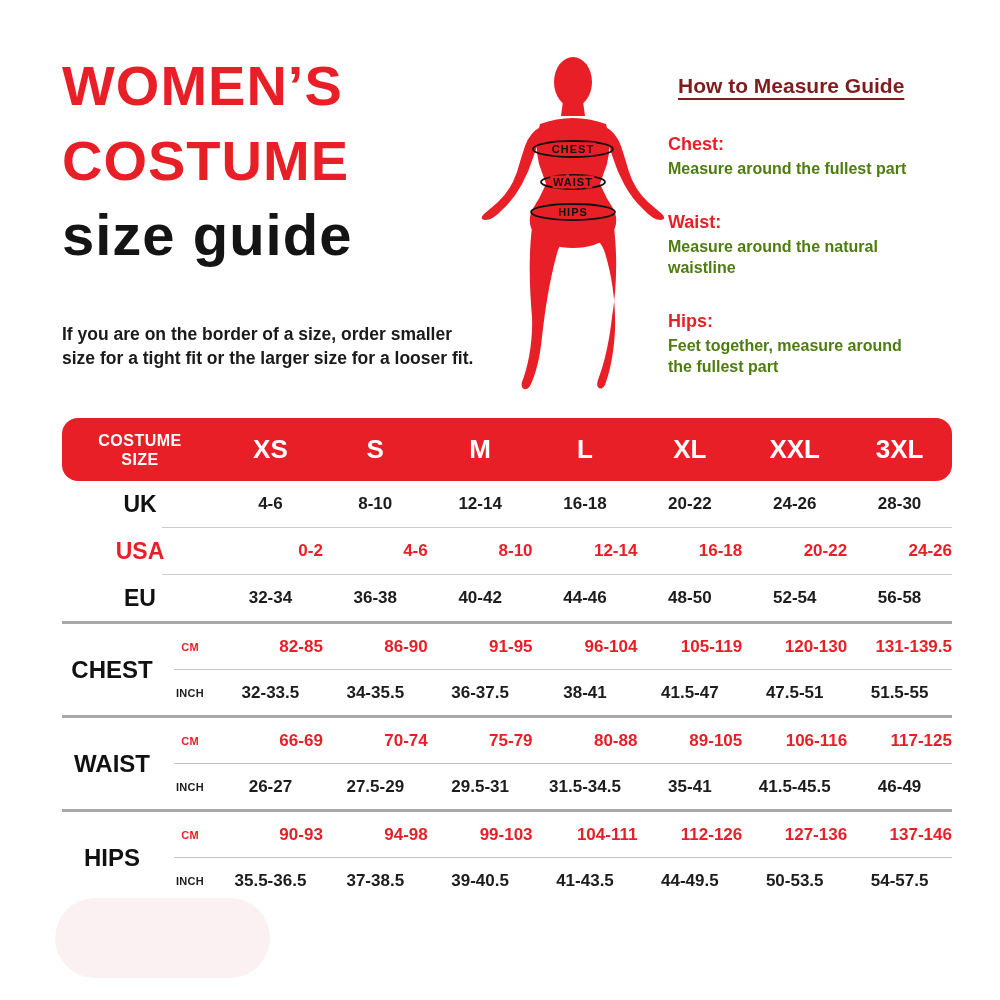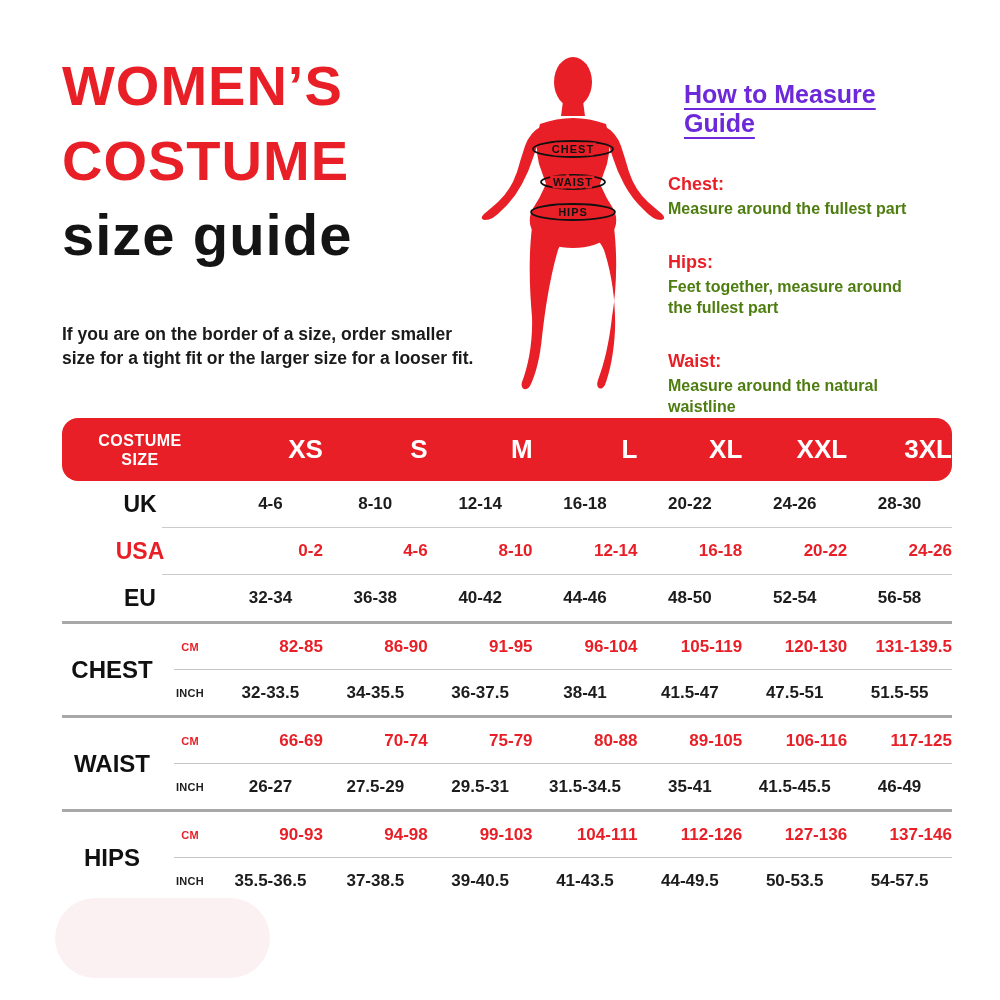--- a/index.html
+++ b/index.html
@@ -12,33 +12,33 @@
   .t-red   { color:#E81F26; font-size:56px; line-height:75px; letter-spacing:1px; }
   .t-black { color:#141414; font-size:58px; line-height:74px; letter-spacing:1px; }
   
   .intro { position:absolute; left:62px; top:322px; margin:0; font-size:17.5px; line-height:24px; font-weight:bold; color:#1a1a1a; }
   
   .figure-svg { position:absolute; left:480px; top:52px; }
   .fig-label { font-size:11px; font-weight:bold; letter-spacing:1px; fill:#111;
                paint-order:stroke; stroke:#E81F26; stroke-width:5px; text-anchor:middle; }
   
   .guide { position:absolute; left:668px; top:64px; width:256px; }
-  .guide h2 { margin:16px; font-size:25px; font-weight:bold; color:#6d28d9;
+  .guide h2 { margin:10px; font-size:21px; font-weight:bold; color:#7f1d1d;
               text-decoration:underline; text-decoration-thickness:2px; text-underline-offset:5px; }
   .g-item { margin-top:33px; }
   .g-item.first { margin-top:36px; }
   .g-label { color:#E81F26; font-size:18px; font-weight:bold; margin-bottom:3px; }
   .g-text  { font-size:16px; line-height:21px; font-weight:bold; color:#4d7c0f; width:240px; }
   
   .size-table { position:absolute; left:62px; top:418px; width:890px; }
   .trow { display:grid; grid-template-columns:100px 56px repeat(7,1fr); align-items:center; }
   .thead { height:63px; background:#E81F26; border-radius:16px; color:#fff; }
   .th-label { grid-column:1/3; text-align:center; font-size:16px; line-height:19px; font-weight:bold; letter-spacing:0.5px; }
   .cells { grid-column:3/-1; display:grid; grid-template-columns:repeat(7,1fr); align-items:center; height:100%; }
-  .hcell { text-align:right; font-size:26px; font-weight:bold; }
+  .hcell { text-align:center; font-size:26px; font-weight:bold; }
   .rrow { height:46px; }
   .r-label { grid-column:1/3; text-align:center; font-size:23px; font-weight:bold; color:#111; }
   .cell { text-align:center; font-size:17px; font-weight:bold; color:#1c1c1c; }
   .red-text { color:#E81F26 !important; }
   .red-cells .cell { color:#E81F26;text-align:right; }
   .sep-light { height:1px; background:#cbcbcb; margin-left:100px; }
   .sep-sec   { height:1px; background:#c4c4c4; margin-left:112px; }
   .divider   { height:3px; background:#a8a8a8; }
   .section { position:relative; }
   .sec-label { position:absolute; left:0; top:0; height:100%; width:100px; display:flex; align-items:center;
@@ -87,26 +87,26 @@
     <text class="fig-label" x="93" y="164">HIPS</text>
   </svg>
 
   <section class="guide">
     <h2>How to Measure Guide</h2>
     <div class="g-item first">
       <div class="g-label">Chest:</div>
       <div class="g-text">Measure around the fullest part</div>
     </div>
     <div class="g-item">
+      <div class="g-label">Waist:</div>
+      <div class="g-text">Measure around the natural waistline</div>
+    </div>
+    <div class="g-item">
       <div class="g-label">Hips:</div>
       <div class="g-text">Feet together, measure around the fullest part</div>
-    </div>
-    <div class="g-item">
-      <div class="g-label">Waist:</div>
-      <div class="g-text">Measure around the natural waistline</div>
     </div>
   </section>
 
   <section class="size-table">
 
     <div class="trow thead">
       <div class="th-label"><span>COSTUME</span><br><span>SIZE</span></div>
       <div class="cells">
           <div class="hcell">XS</div>
           <div class="hcell">S</div>

